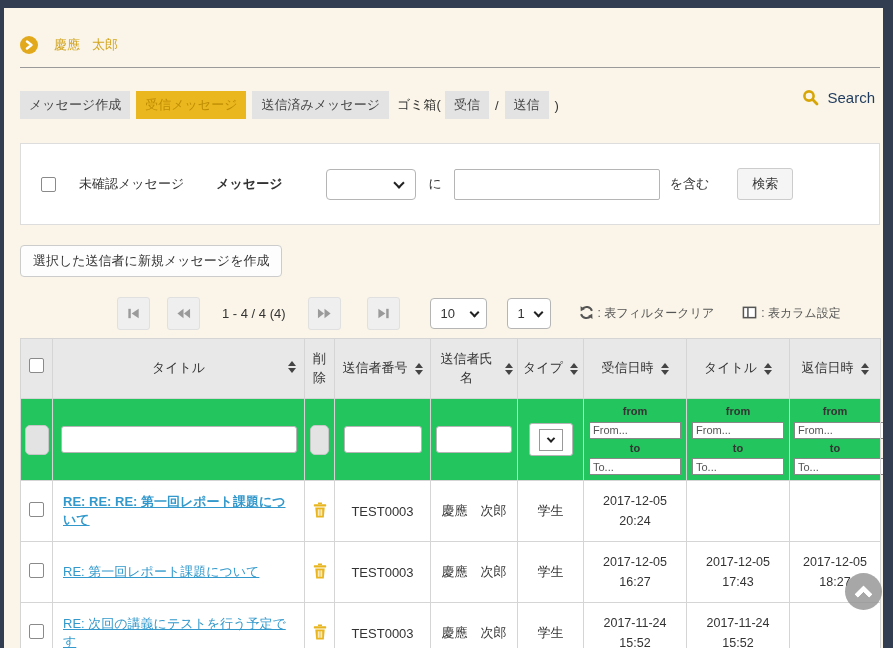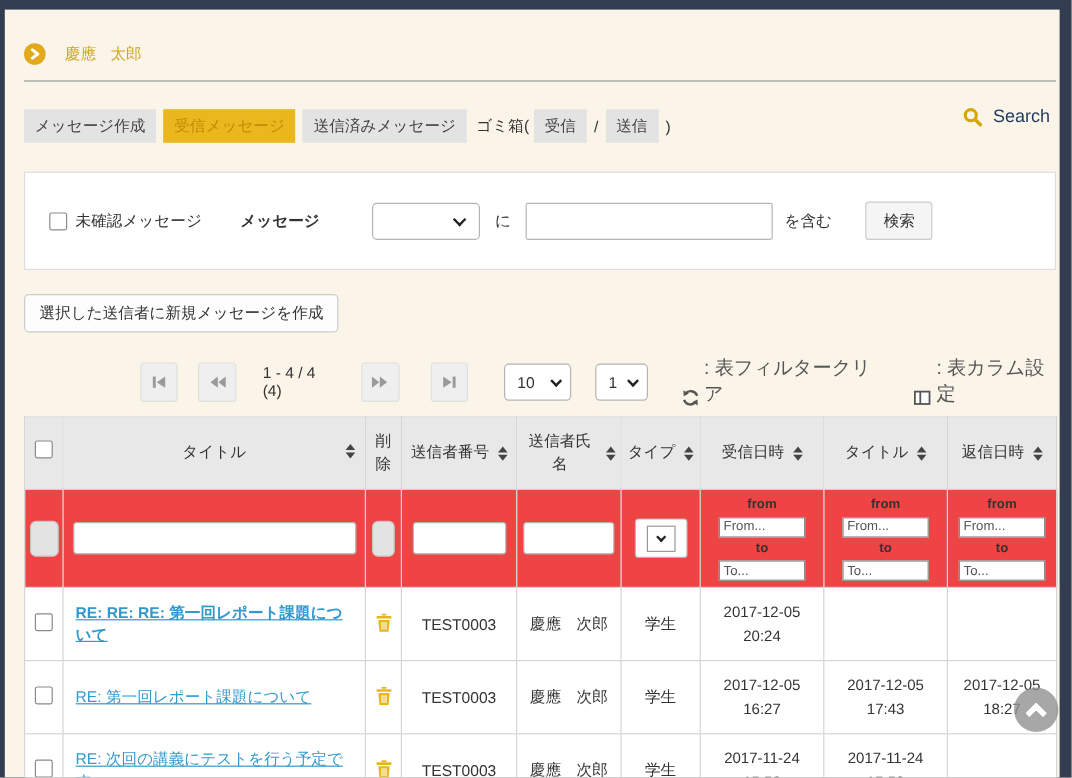--- a/index.html
+++ b/index.html
@@ -38,21 +38,21 @@
   .trash-group .suf { margin-left:6px; }
   .search-link { position:absolute; right:5px; top:-2px; display:flex; align-items:center;
                  color:#1e3a5f; font-size:15px; text-decoration:none; cursor:pointer; }
   .search-link .maglyph { margin-right:8px; display:inline-flex; }
 
   
   .filter-panel {
     margin-top:24px; width:860px; height:82px; background:#fff; border:1px solid #ddd;
     display:flex; align-items:center; padding:0 20px; font-size:13px;
   }
-  .cb-label { display:flex; align-items:center; cursor:pointer; }
+  .cb-label { display:flex; align-items:center; cursor:pointer;gap:16px; }
   .cb-label span { margin-left:7px; }
   input[type="checkbox"] {
     appearance:none; -webkit-appearance:none; width:15px; height:15px;
     border:1px solid #8a8a8a; border-radius:2px; background:#fff; cursor:pointer;
   }
   .msg-label { font-weight:bold; margin-left:32px; }
   .fake-select {
     position:relative; width:90px; height:31px; background:#fff; border:1px solid #b5b5b5;
     border-radius:4px; margin-left:44px; cursor:pointer;
   }
@@ -78,54 +78,54 @@
   .pg-btn { width:33px; height:33px; background:#efefef; border:1px solid #e0e0e0; border-radius:3px;
             display:inline-flex; align-items:center; justify-content:center; cursor:pointer; }
   .pg-btn + .pg-btn { margin-left:5px; }
   .pg-range { margin:0 10px; color:#333; }
   .pg-select { position:relative; height:31px; background:#fff; border:1px solid #b5b5b5;
                border-radius:4px; display:inline-flex; align-items:center; padding:0 24px 0 10px;
                cursor:pointer; font-size:13px; }
   .pg-select .chev { position:absolute; right:8px; top:10px; width:7px; height:7px; }
   .ps-size { margin-left:18px; width:57px; }
   .ps-page { margin-left:8px; width:44px; }
-  .tool { display:flex; align-items:flex-end; margin-left:16px; color:#555; font-size:16px; }
+  .tool { display:flex; align-items:flex-start; margin-left:16px; color:#555; font-size:12px; }
   .tool .glyph { margin-right:4px; display:inline-flex; }
 
   
   .msg-table { margin-top:8px; width:860px; border-collapse:collapse; table-layout:fixed;
                background:#fff; font-size:13px; }
   .msg-table th, .msg-table td { border:1px solid #d5d5d5; text-align:center; vertical-align:middle; }
   .msg-table thead th { background:#e8e8e8; font-weight:normal; color:#333; height:60px;
                         position:relative; padding:0 4px; cursor:pointer; line-height:1.4; }
   .hflex { display:inline-flex; align-items:center; justify-content:center; gap:7px; }
   .sort { display:inline-flex; flex-direction:column; align-items:center; gap:2px; }
   .tri-up { width:0; height:0; border-left:4px solid transparent; border-right:4px solid transparent;
             border-bottom:5px solid #444; }
   .tri-down { width:0; height:0; border-left:4px solid transparent; border-right:4px solid transparent;
               border-top:5px solid #444; }
   .sort-abs { position:absolute; right:8px; top:22px; }
 
-  .frow td { background:#ef4444; height:80px; padding:4px; }
+  .frow td { background:#22c55e; height:80px; padding:4px; }
   .dis-box { width:24px; height:30px; background:#e3e3e3; border:1px solid #c6c6c6;
              border-radius:5px; margin:0 auto; }
   .dis-box.narrow { width:19px; }
   .f-input { height:27px; border:1px solid #b5b5b5; border-radius:3px; font-size:12px;
              padding:0 4px; font-family:inherit; }
   .w-title { width:236px; }
   .w-sid { width:78px; }
   .w-sname { width:76px; }
   .mini-select { position:relative; width:44px; height:33px; background:#fff; border:1px solid #b5b5b5;
                  border-radius:3px; margin:0 auto; display:flex; align-items:center; justify-content:center;
                  cursor:pointer; }
   .chev-box { width:24px; height:22px; border:1px solid #999; display:flex; align-items:center;
               justify-content:center; }
   .chev-box .chev { width:6px; height:6px; transform:rotate(45deg) translate(-1px,-1px); }
   .flabel { font-weight:bold; font-size:11px; color:#333; line-height:1.6; }
-  .d-input { width:72px; height:17px; border:1px solid #888; font-size:11px; padding:0 3px;
+  .d-input { width:92px; height:17px; border:1px solid #888; font-size:11px; padding:0 3px;
              font-family:inherit; display:block; margin:1px auto; border-radius:0; }
   .d-input::placeholder { color:#555; }
 
   .drow td { height:61px; background:#fff; }
   .cell-title { text-align:left !important; padding:0 10px; }
   .msg-link { color:#3399cc; text-decoration:underline; font-size:13px; cursor:pointer; }
   .msg-link.unread { font-weight:bold; }
   .trash-btn { background:none; border:none; cursor:pointer; display:inline-flex; }
   .dt { font-size:12.5px; line-height:1.6; }
 

